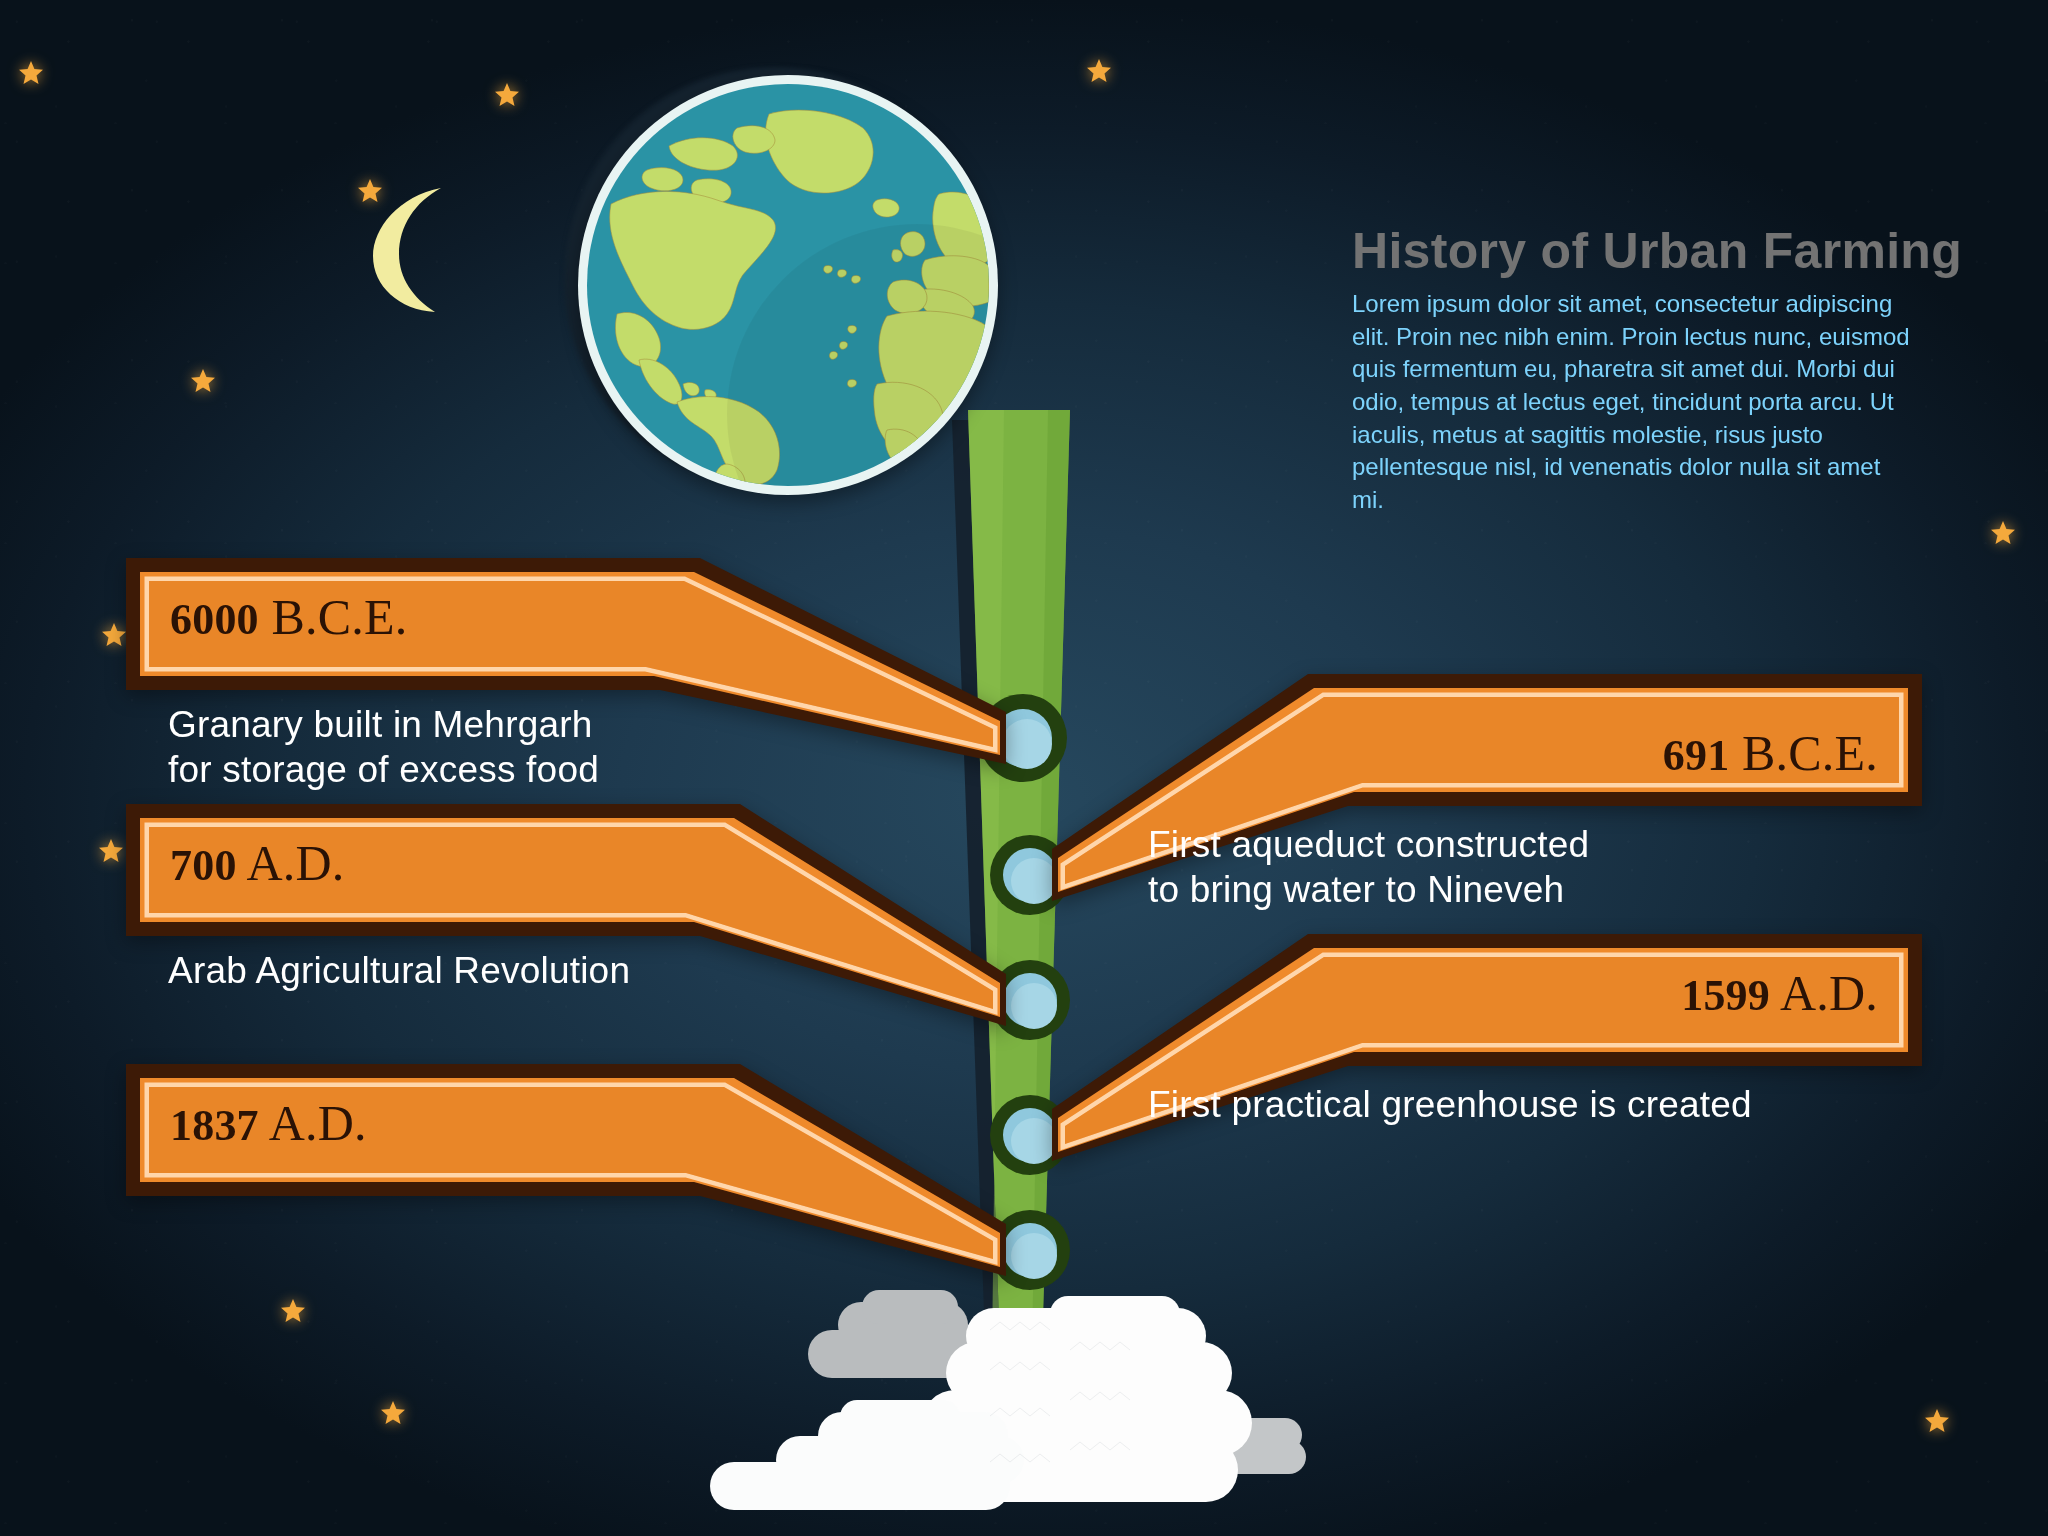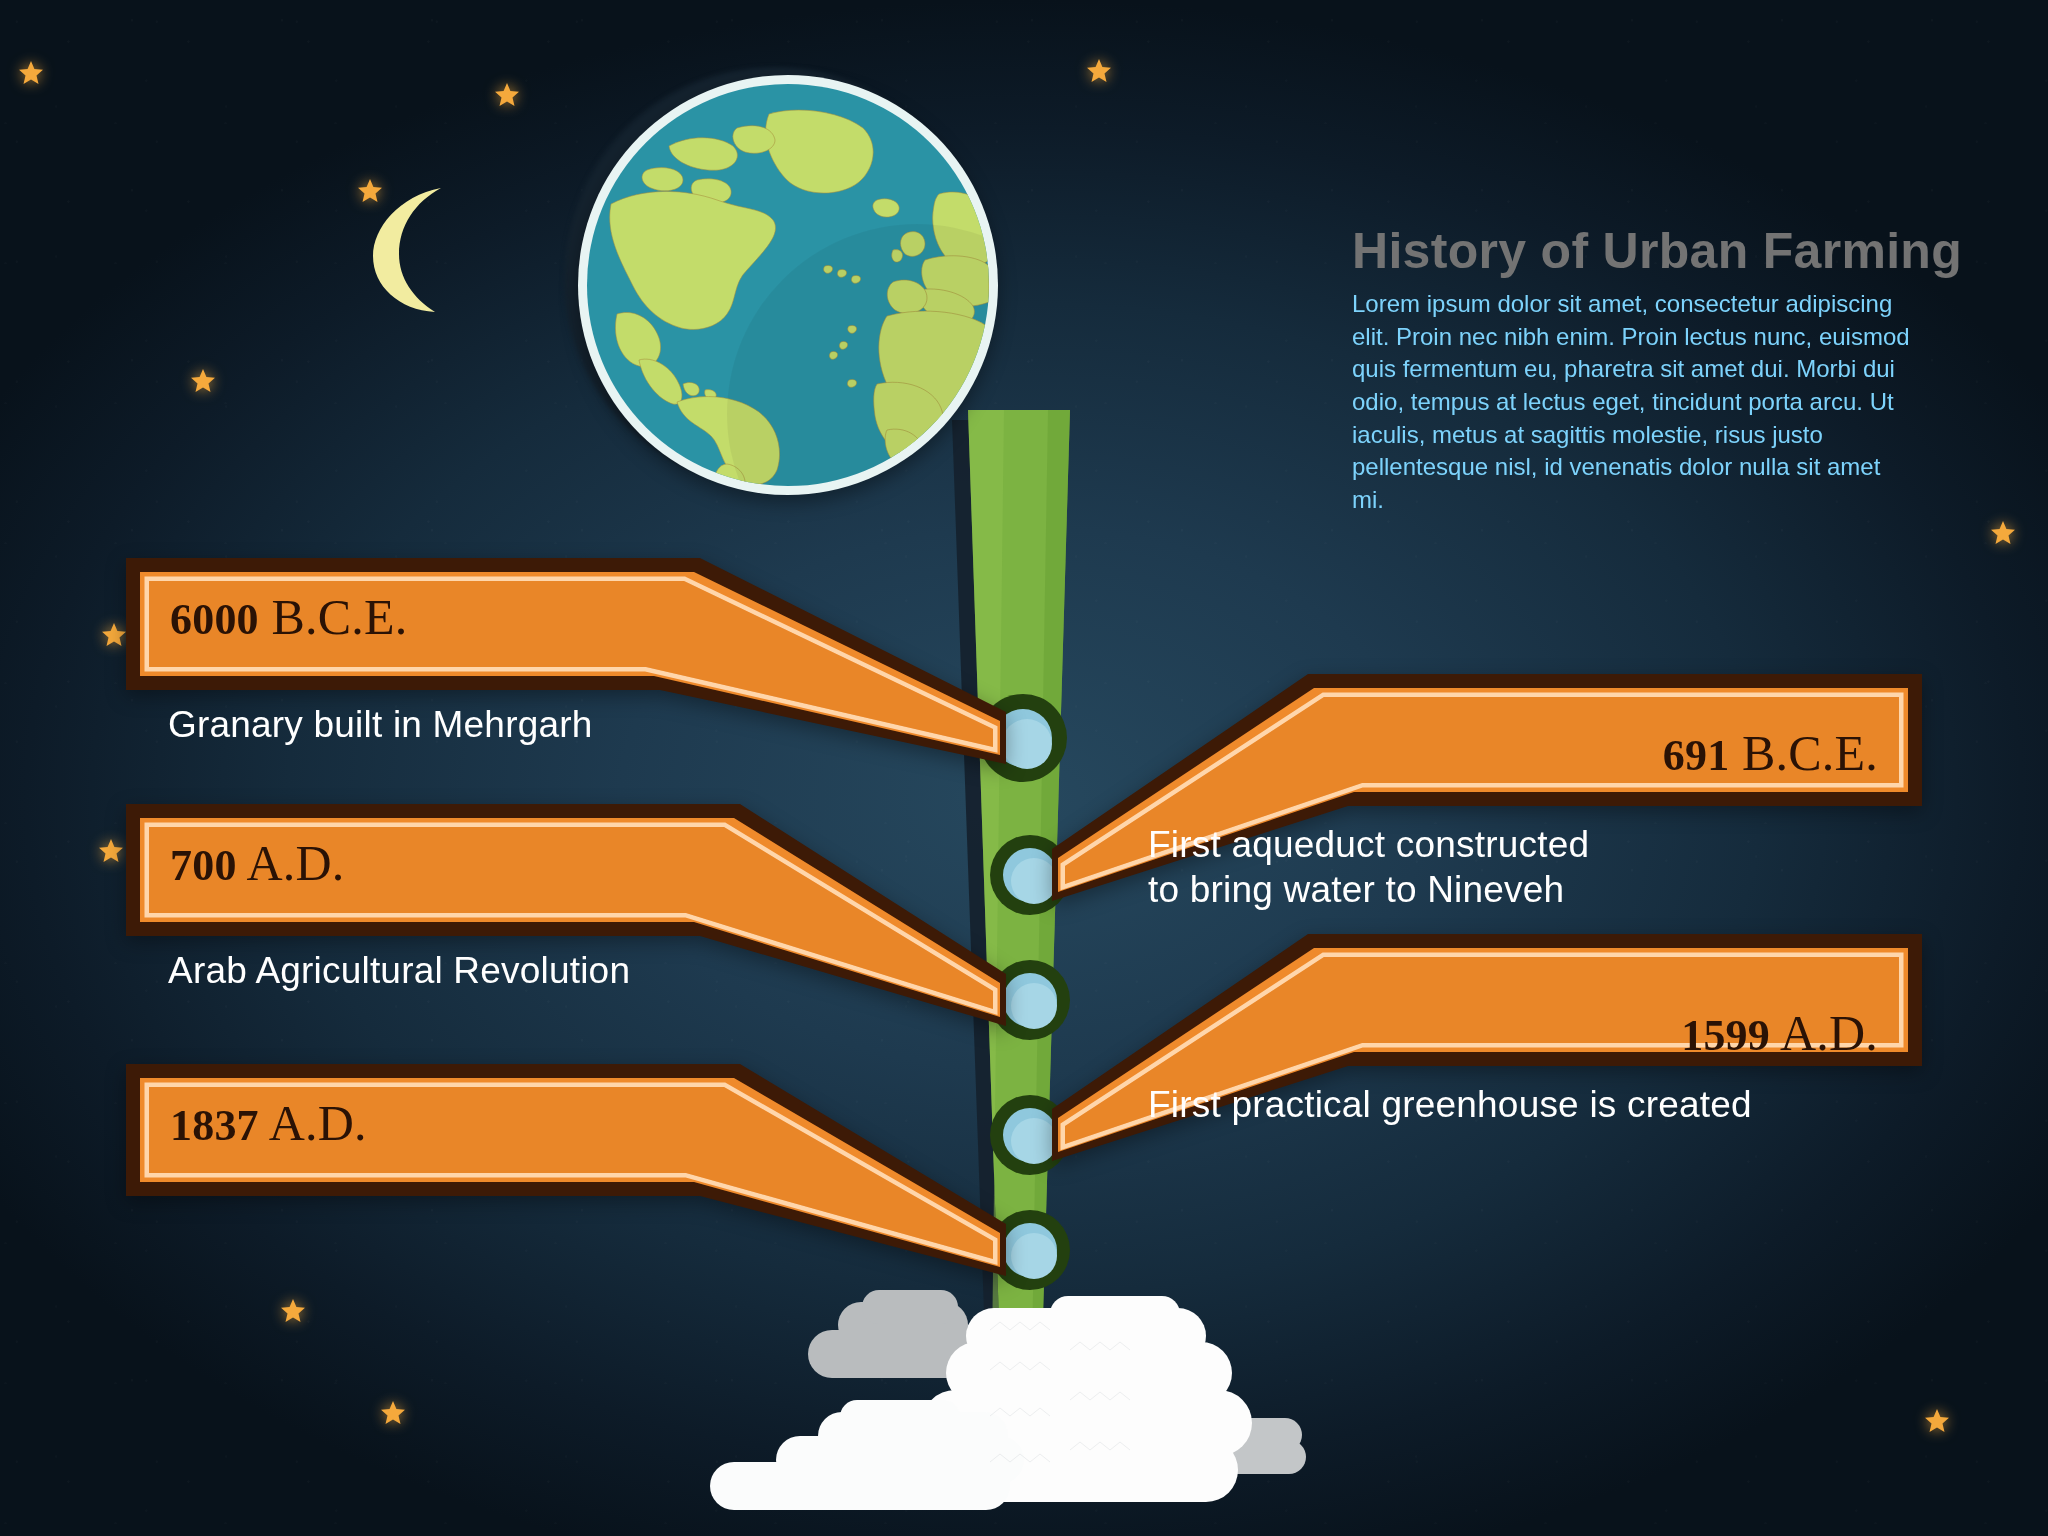--- a/index.html
+++ b/index.html
@@ -356,28 +356,29 @@
       </g>
     </svg>
   </div>
 
   <h1 class="headline">History of Urban Farming</h1>
   <p class="bodytext">Lorem ipsum dolor sit amet, consectetur adipiscing elit. Proin nec nibh enim. Proin lectus nunc, euismod quis fermentum eu, pharetra sit amet dui. Morbi dui odio, tempus at lectus eget, tincidunt porta arcu. Ut iaculis, metus at sagittis molestie, risus justo pellentesque nisl, id venenatis dolor nulla sit amet mi.</p>
 
 <div class="banner-text" style="top: 588px; left: 170px;"><span class="yr">6000</span><span class="era"> B.C.E.</span></div>
     <div class="caption" style="top: 702px; left: 168px; width: 760px;">
       <div>Granary built in Mehrgarh</div>
+      <div>for storage of excess food</div>
     </div>
     <div class="banner-text" style="top: 704px; right: 170px; margin-top: 20px;"><span class="yr">691</span><span class="era"> B.C.E.</span></div>
     <div class="caption right" style="top: 822px; right: 140px; width: 760px;">
       <div>First aqueduct constructed</div>
       <div>to bring water to Nineveh</div>
     </div>
     <div class="banner-text" style="top: 834px; left: 170px;"><span class="yr">700</span><span class="era"> A.D.</span></div>
     <div class="caption" style="top: 948px; left: 168px; width: 760px;">
       <div>Arab Agricultural Revolution</div>
     </div>
-    <div class="banner-text" style="top: 964px; right: 170px; margin-top: 40px;"><span class="yr">1599</span><span class="era"> A.D.</span></div>
+    <div class="banner-text" style="top: 964px; right: 170px;"><span class="yr">1599</span><span class="era"> A.D.</span></div>
     <div class="caption right" style="top: 1082px; right: 140px; width: 760px;">
       <div>First practical greenhouse is created</div>
     </div>
     <div class="banner-text" style="top: 1094px; left: 170px;"><span class="yr">1837</span><span class="era"> A.D.</span></div>
   </div>
 
 </body></html>

